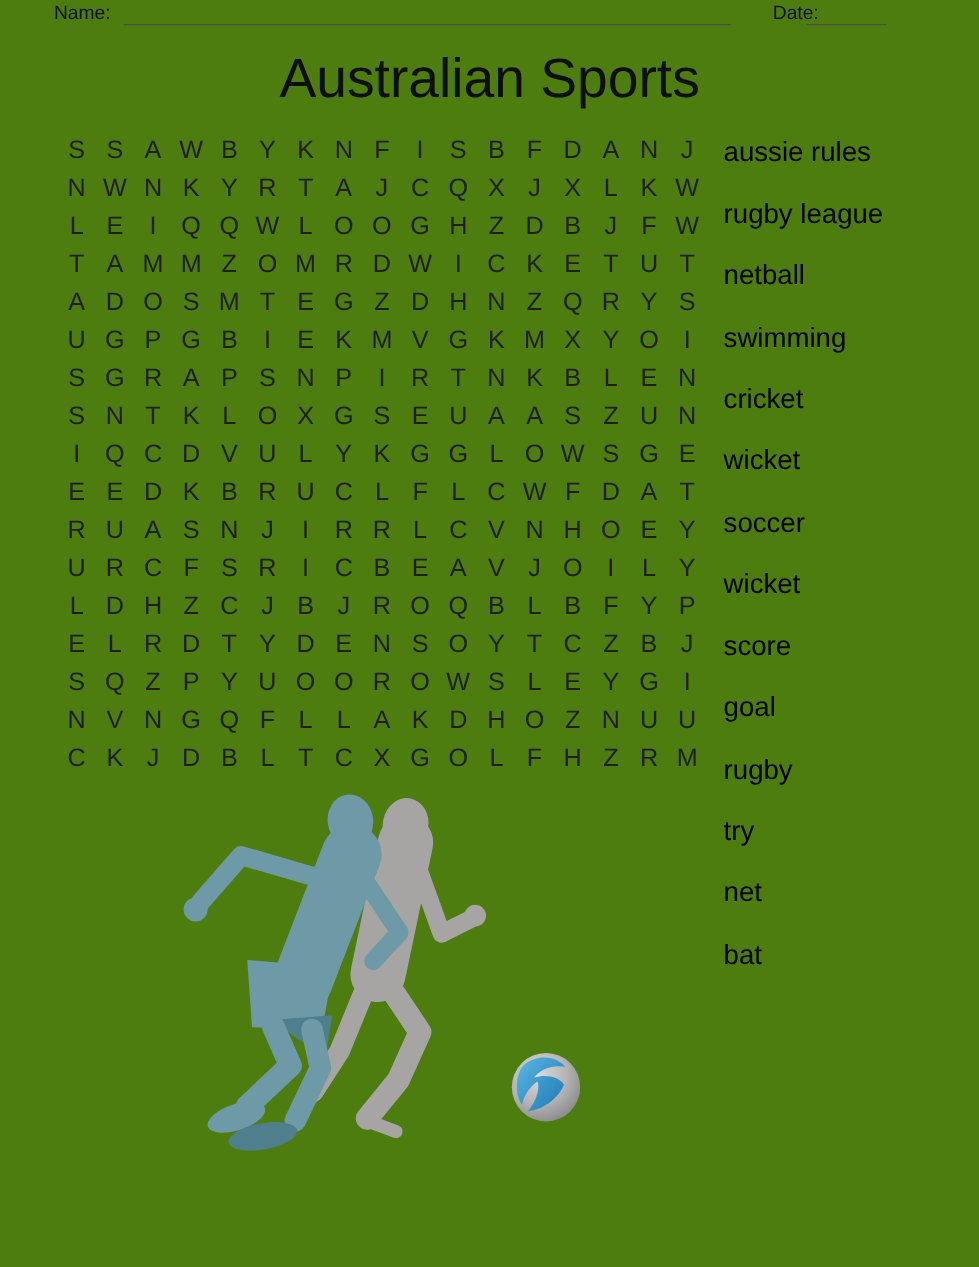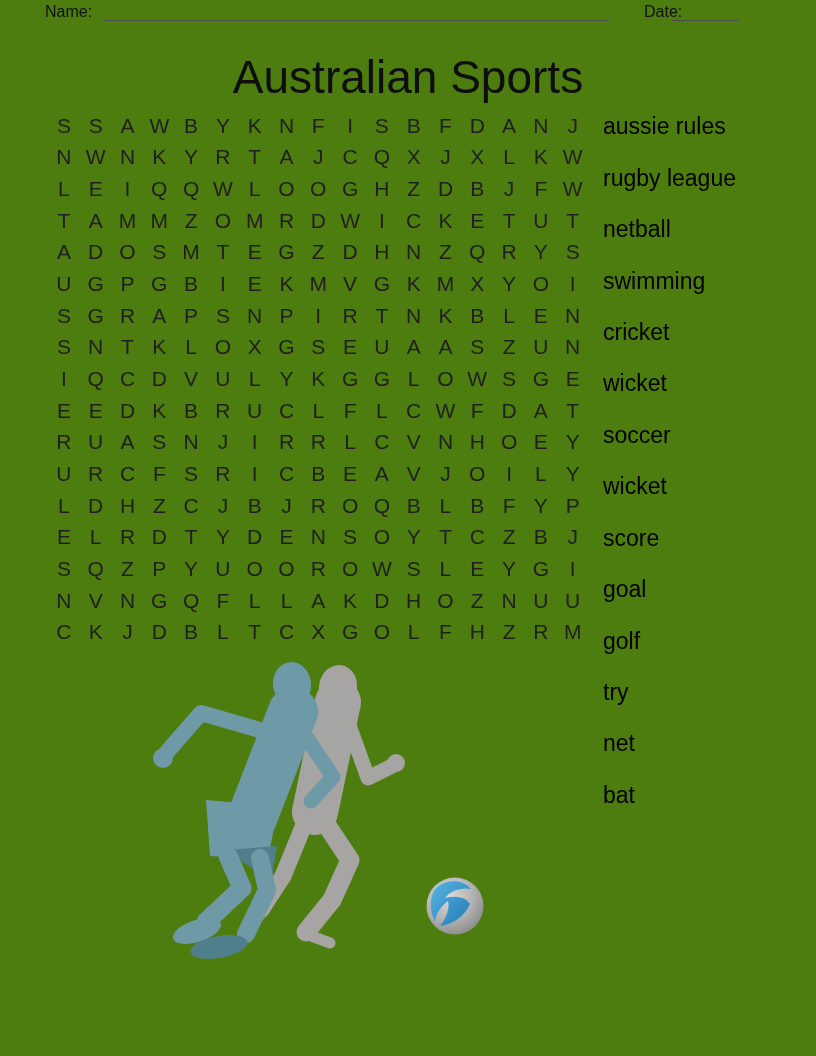--- a/index.html
+++ b/index.html
@@ -9,21 +9,21 @@
   
   .hdr-label{position:absolute;top:3px;font-size:16px;color:#111;}
   .hdr-line{position:absolute;top:0;height:20px;border-bottom:1.6px solid #4d4d4d;}
   #name-label{left:45px;}
   #name-line{left:103px;width:506px;}
   #date-label{left:644px;}
   #date-line{left:672px;width:67px;}
 
   
   #title{position:absolute;left:0;top:40px;width:100%;text-align:center;
-         font-size:46px;line-height:50px;color:#0e0e0e;letter-spacing:0px;margin-top:12px;}
+         font-size:46px;line-height:50px;color:#0e0e0e;letter-spacing:0px;}
 
   
   #grid{position:absolute;left:48px;top:110px;
         display:grid;grid-template-columns:repeat(17,31.8px);grid-auto-rows:31.66px;}
   .cell{display:flex;align-items:center;justify-content:center;
         font-size:21px;font-weight:500;color:#1f1f1f;}
 
   
   #words{position:absolute;left:603px;top:101px;width:210px;}
   .word{height:51.45px;display:flex;align-items:center;
@@ -340,21 +340,21 @@
       <div class="word">aussie rules</div>
       <div class="word">rugby league</div>
       <div class="word">netball</div>
       <div class="word">swimming</div>
       <div class="word">cricket</div>
       <div class="word">wicket</div>
       <div class="word">soccer</div>
       <div class="word">wicket</div>
       <div class="word">score</div>
       <div class="word">goal</div>
-      <div class="word">golf</div>
+      <div class="word">rugby</div>
       <div class="word">try</div>
       <div class="word">net</div>
       <div class="word">bat</div>
     </div>
 
   <svg id="illustration" viewBox="140 650 350 330" xmlns="http://www.w3.org/2000/svg">
     <defs>
       <radialGradient id="ballGrad" cx="0.38" cy="0.32" r="0.78">
         <stop offset="0" stop-color="#dcdcdc"></stop>
         <stop offset="0.55" stop-color="#b3b3b3"></stop>

